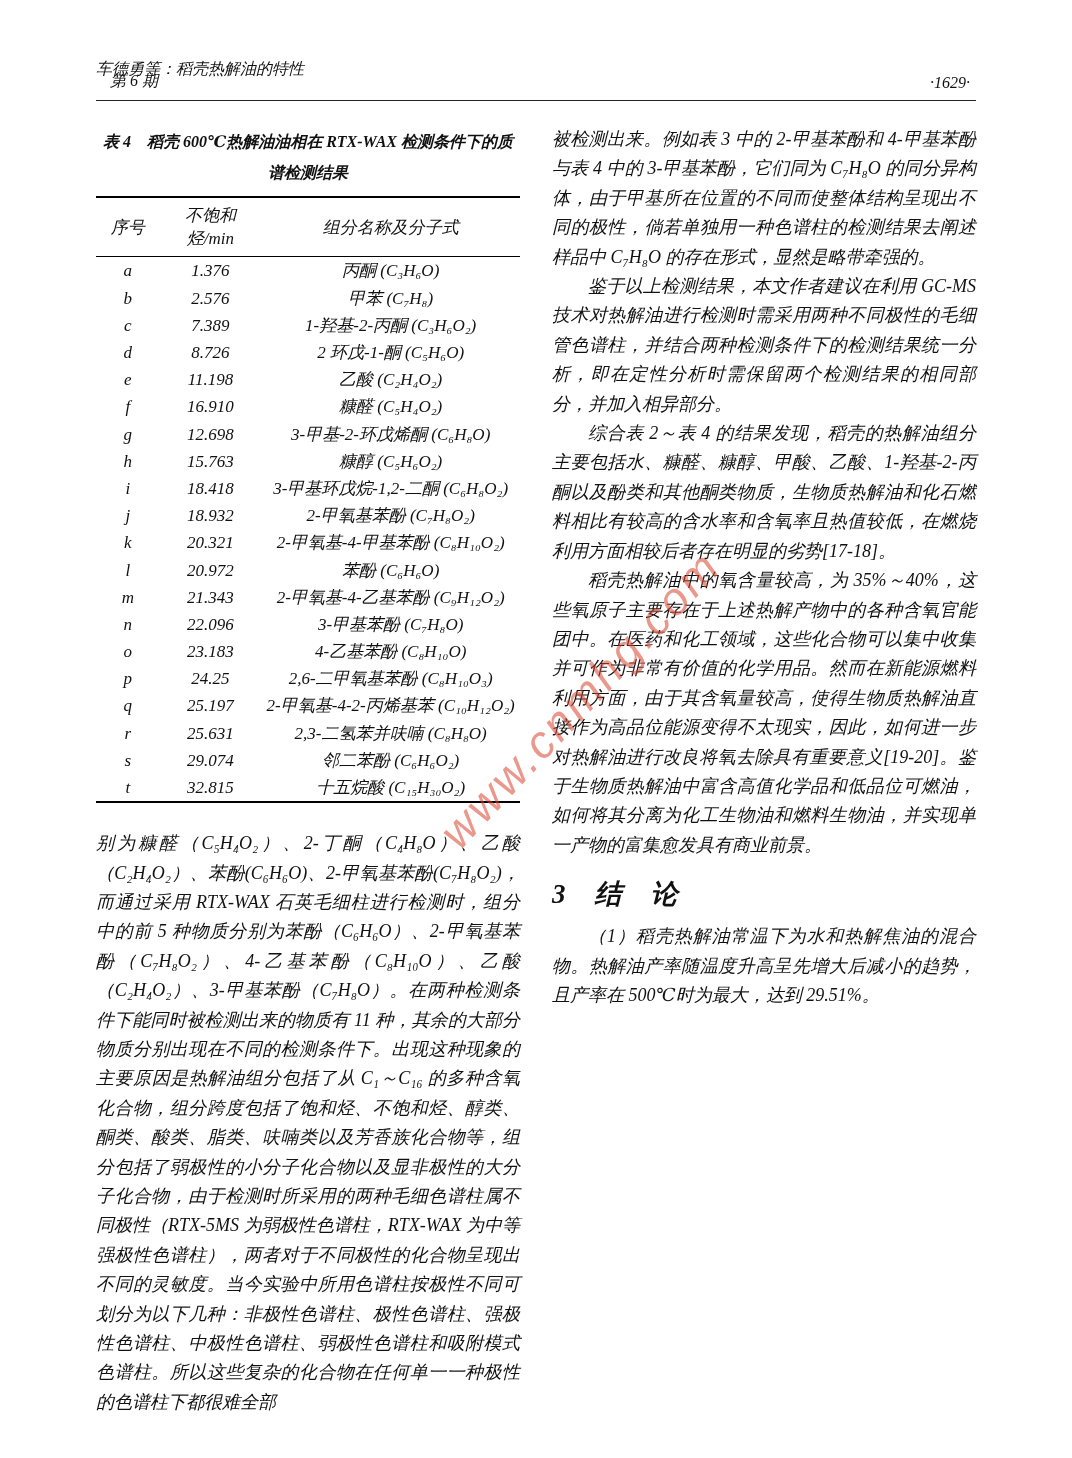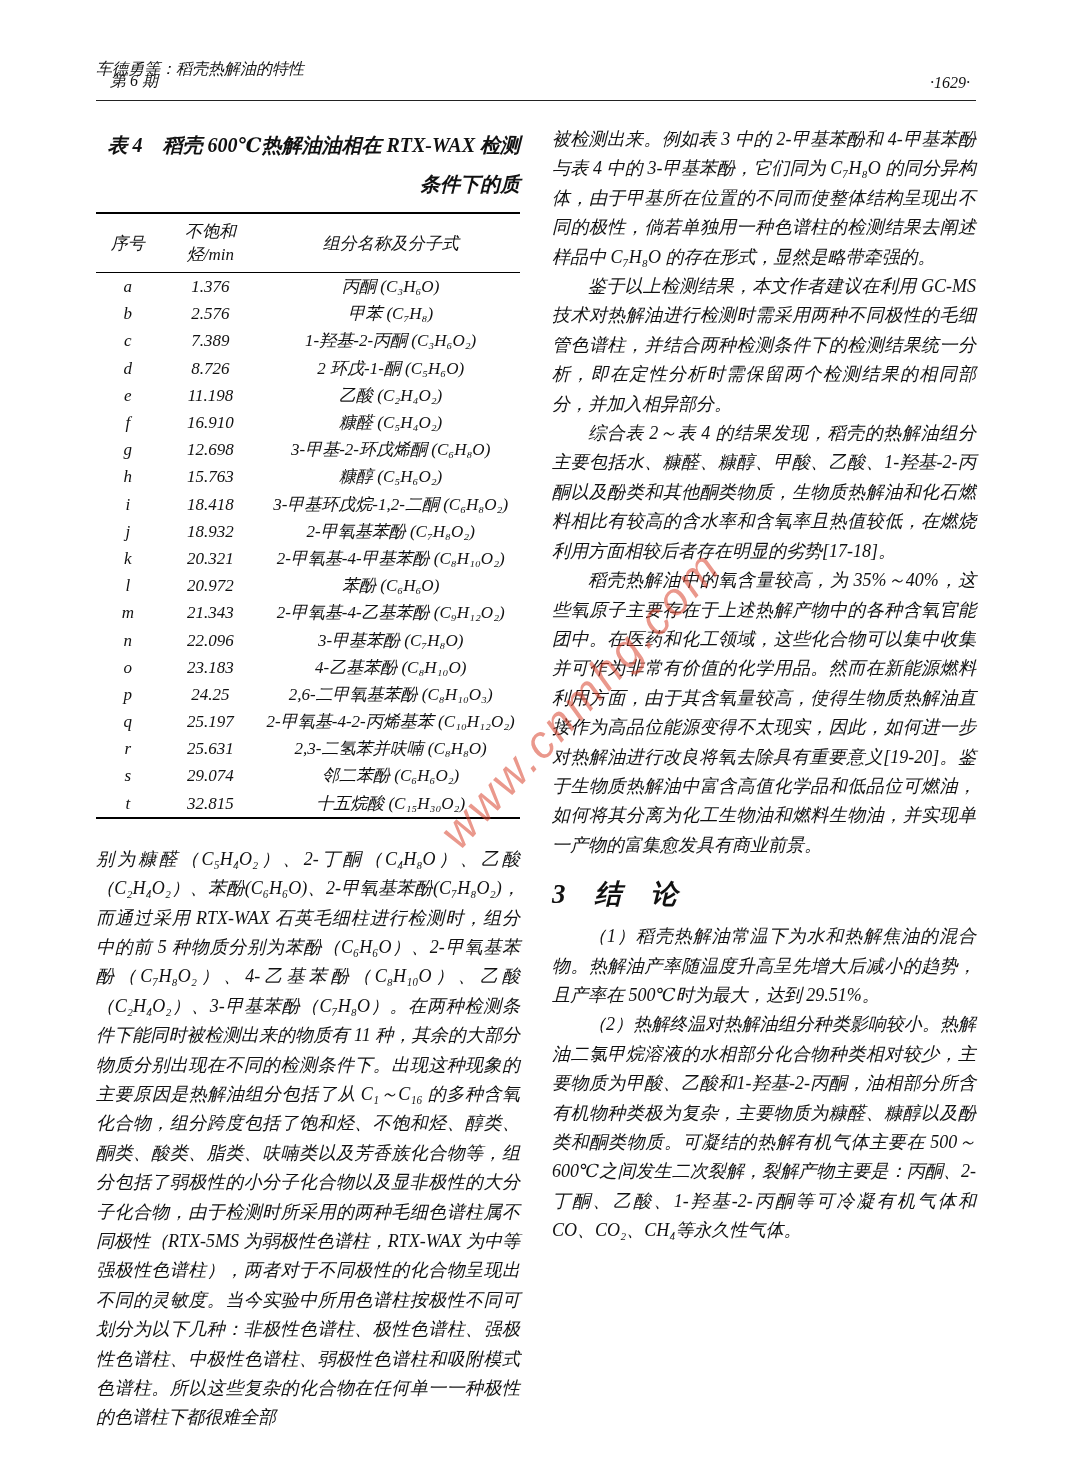--- a/index.html
+++ b/index.html
@@ -18,21 +18,21 @@
   }
   .header .issue { position:absolute; left:14px; bottom:8px; }
   .header .running-title { position:absolute; left:0; right:0; bottom:20px; text-align:left; }
   .header .page-number { position:absolute; right:6px; bottom:8px; }
 
   
   .col-left  { position:absolute; left:96px;  top:126px; width:424px; }
   .col-right { position:absolute; left:552px; top:122px; width:424px; }
 
   
-  .table-caption { text-align:right; font-weight:bold; font-size:20px; line-height:1.95; }
+  .table-caption { text-align:center; font-weight:bold; font-size:16px; line-height:1.95; }
   table.data-table {
     width:100%; border-collapse:collapse; margin-top:8px;
     font-size:17px;
     border-top:2px solid #000; border-bottom:2px solid #000;
   }
   table.data-table thead tr { border-bottom:1px solid #000; }
   table.data-table th { font-weight:normal; padding:6px 2px; text-align:center; }
   table.data-table td { padding:4.1px 2px; text-align:center; line-height:19px; }
   table.data-table col.c-id   { width:15%; }
   table.data-table col.c-time { width:24%; }
@@ -68,20 +68,21 @@
 
   <div class="header">
     <span class="issue">第 6 期</span>
     <span class="running-title">车德勇等：稻壳热解油的特性</span>
     <span class="page-number">·1629·</span>
   </div>
 
   <div class="col-left">
     <div class="table-caption">
       <div>表 4　稻壳 600℃热解油油相在 RTX-WAX 检测条件下的质</div>
+      <div>谱检测结果</div>
     </div>
 
     <table class="data-table">
       <colgroup>
         <col class="c-id">
           <col class="c-time">
           <col class="c-name">
       </colgroup>
       <thead>
         <tr>
@@ -204,19 +205,18 @@
         <p>被检测出来。例如表 3 中的 2-甲基苯酚和 4-甲基苯酚与表 4 中的 3-甲基苯酚，它们同为 C₇H₈O 的同分异构体，由于甲基所在位置的不同而使整体结构呈现出不同的极性，倘若单独用一种色谱柱的检测结果去阐述样品中 C₇H₈O 的存在形式，显然是略带牵强的。</p>
         <p>鉴于以上检测结果，本文作者建议在利用 GC-MS 技术对热解油进行检测时需采用两种不同极性的毛细管色谱柱，并结合两种检测条件下的检测结果统一分析，即在定性分析时需保留两个检测结果的相同部分，并加入相异部分。</p>
         <p>综合表 2～表 4 的结果发现，稻壳的热解油组分主要包括水、糠醛、糠醇、甲酸、乙酸、1-羟基-2-丙酮以及酚类和其他酮类物质，生物质热解油和化石燃料相比有较高的含水率和含氧率且热值较低，在燃烧利用方面相较后者存在明显的劣势[17-18]。</p>
         <p>稻壳热解油中的氧含量较高，为 35%～40%，这些氧原子主要存在于上述热解产物中的各种含氧官能团中。在医药和化工领域，这些化合物可以集中收集并可作为非常有价值的化学用品。然而在新能源燃料利用方面，由于其含氧量较高，使得生物质热解油直接作为高品位能源变得不太现实，因此，如何进一步对热解油进行改良将氧去除具有重要意义[19-20]。鉴于生物质热解油中富含高值化学品和低品位可燃油，如何将其分离为化工生物油和燃料生物油，并实现单一产物的富集愈发具有商业前景。</p>
       </div>
 
     <h2 class="section-heading">3　结　论</h2>
 
     <div class="concl">
         <p>（1）稻壳热解油常温下为水和热解焦油的混合物。热解油产率随温度升高呈先增大后减小的趋势，且产率在 500℃时为最大，达到 29.51%。</p>
-        <p>（2）热解终温对热解油组分种类影响较小。热解油二氯甲烷溶液的水相部分化合物种类相对较少，主要物质为甲酸、乙酸和1-羟基-2-丙酮，油相部分所含有机物种类极为复杂，主要物质为糠醛、糠醇以及酚类和酮类物质。可凝结的热解有机气体主要在 500～600℃之间发生二次裂解，裂解产物主要是：丙酮、2-丁酮、乙酸、1-羟基-2-丙酮等可冷凝有机气体和 CO、CO₂、CH₄等永久性气体。</p>
       </div>
   </div>
 
   <div class="watermark" style="color: rgb(217, 68, 47);">www.cnmhg.com</div>
 
 </div>
 
 </body></html>

